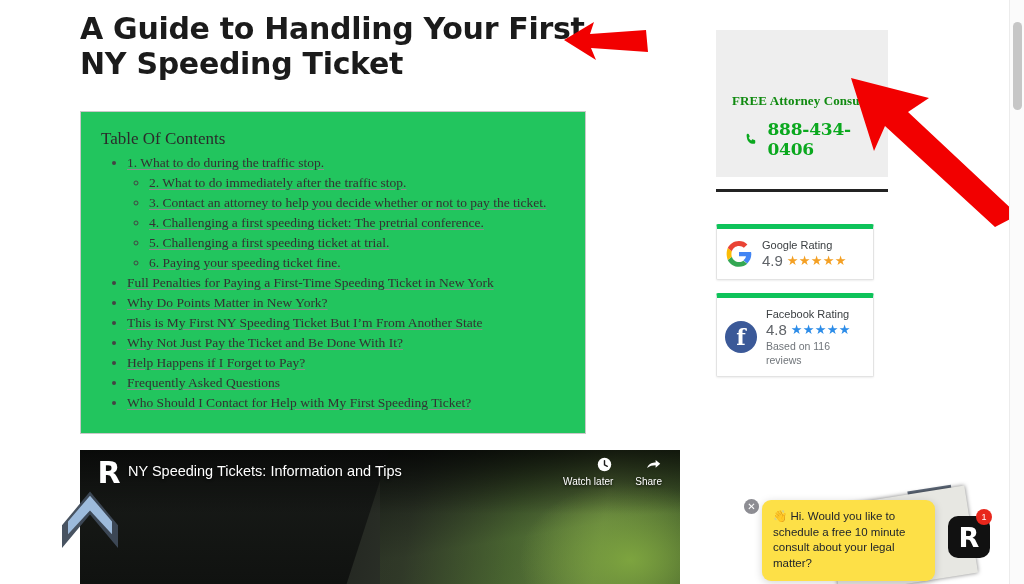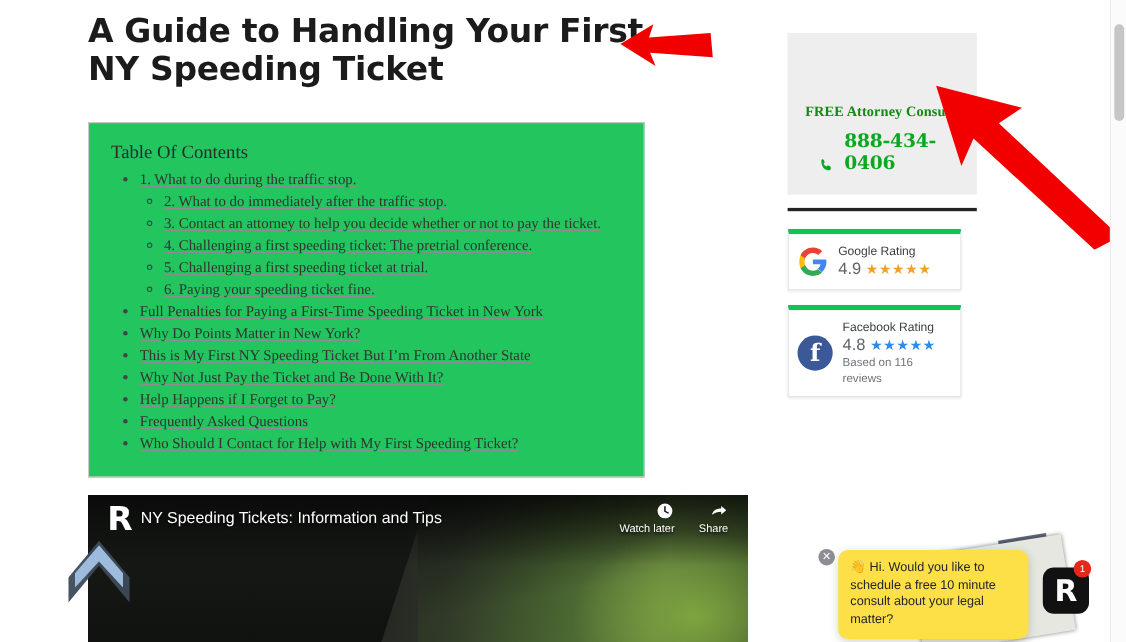--- a/index.html
+++ b/index.html
@@ -196,21 +196,21 @@
   .consult-label {
     font-family: "Liberation Serif", serif;
     font-weight: bold;
     font-size: 13px;
     color: #108a10;
     letter-spacing: 0.1px;
     padding-left: 6px;
     margin-top: 48px;
   }
   .consult-phone-row {
-    display: flex; align-items: flex-end;
+    display: flex; align-items: center;
     gap: 9px;
     margin-top: 10px;
     padding-left: 18px;
     cursor: pointer;
   }
   .phone-number {
     font-family: "DejaVu Serif", serif;
     font-weight: bold;
     font-size: 17px;
     color: #0aa81e;
@@ -222,21 +222,21 @@
     margin-top: 12px;
     width: 172px;
   }
 
   .rating-card {
     width: 158px;
     background: #ffffff;
     border: 1px solid #e3e3e3;
     border-top: 5px solid #0ec35a;
     border-radius: 2px;
-    margin-top: 16px;
+    margin-top: 32px;
     padding: 9px 8px 9px 8px;
     display: flex; align-items: center; gap: 9px;
     box-shadow: 0 1px 2px rgba(0,0,0,0.07);
     cursor: pointer;
   }
   .rating-card.fb { margin-top: 13px; }
   .rating-body { flex: 1; min-width: 0; }
   .rating-name {
     font-size: 11px;
     color: #3c4043;

